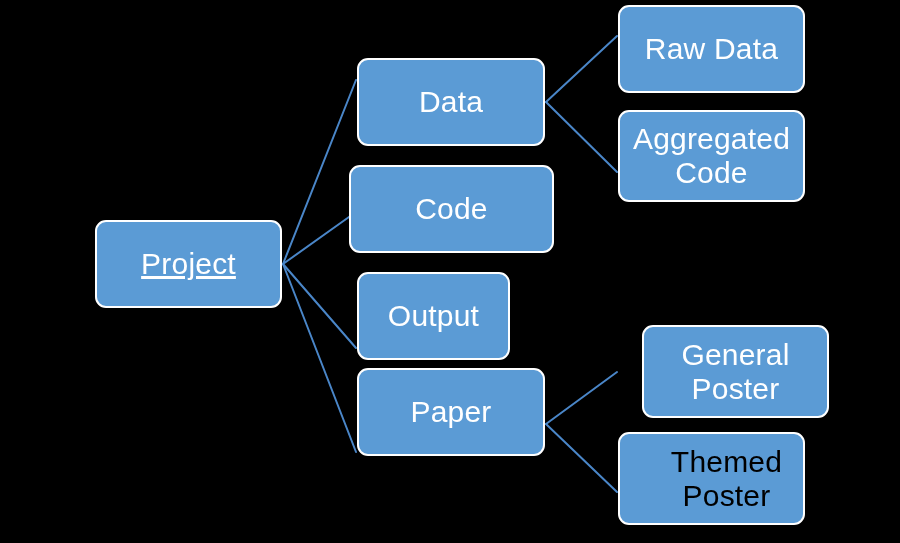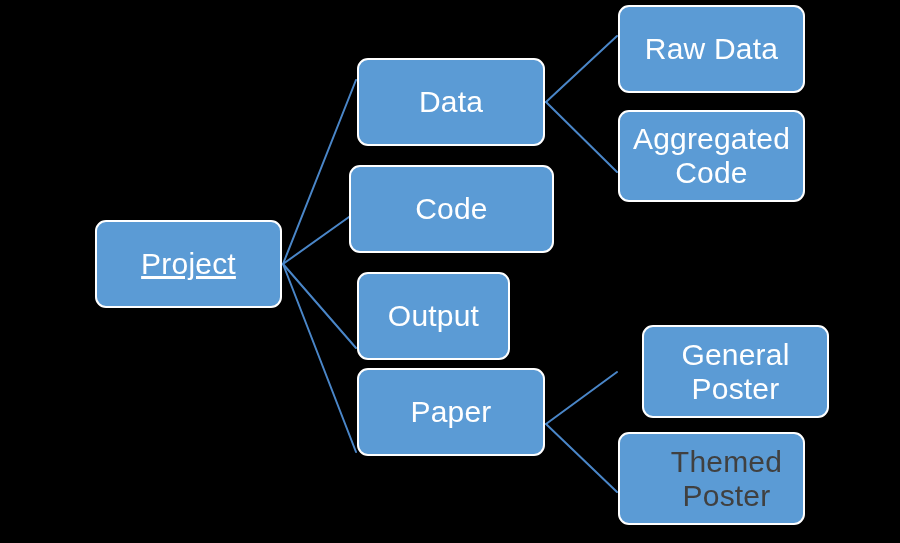--- a/index.html
+++ b/index.html
@@ -80,18 +80,18 @@
         <span class="node-label">Raw Data</span>
       </div>
       <div class="node" style="left: 618px; top: 110px; width: 187px; height: 92px; background: rgb(91, 155, 213); border-color: rgb(255, 255, 255); color: rgb(255, 255, 255);">
         <span class="node-label">Aggregated
 Code</span>
       </div>
       <div class="node" style="left: 618px; top: 325px; width: 187px; height: 93px; background: rgb(91, 155, 213); border-color: rgb(255, 255, 255); color: rgb(255, 255, 255); margin-left: 24px;">
         <span class="node-label">General
 Poster</span>
       </div>
-      <div class="node" style="left: 618px; top: 432px; width: 187px; height: 93px; background: rgb(91, 155, 213); border-color: rgb(255, 255, 255); color: #404040; padding-left: 36px;">
+      <div class="node" style="left: 618px; top: 432px; width: 187px; height: 93px; background: rgb(91, 155, 213); border-color: rgb(255, 255, 255); color: #000000; padding-left: 36px;">
         <span class="node-label">Themed
 Poster</span>
       </div>
     </div>
 </div>
 
 </body></html>

